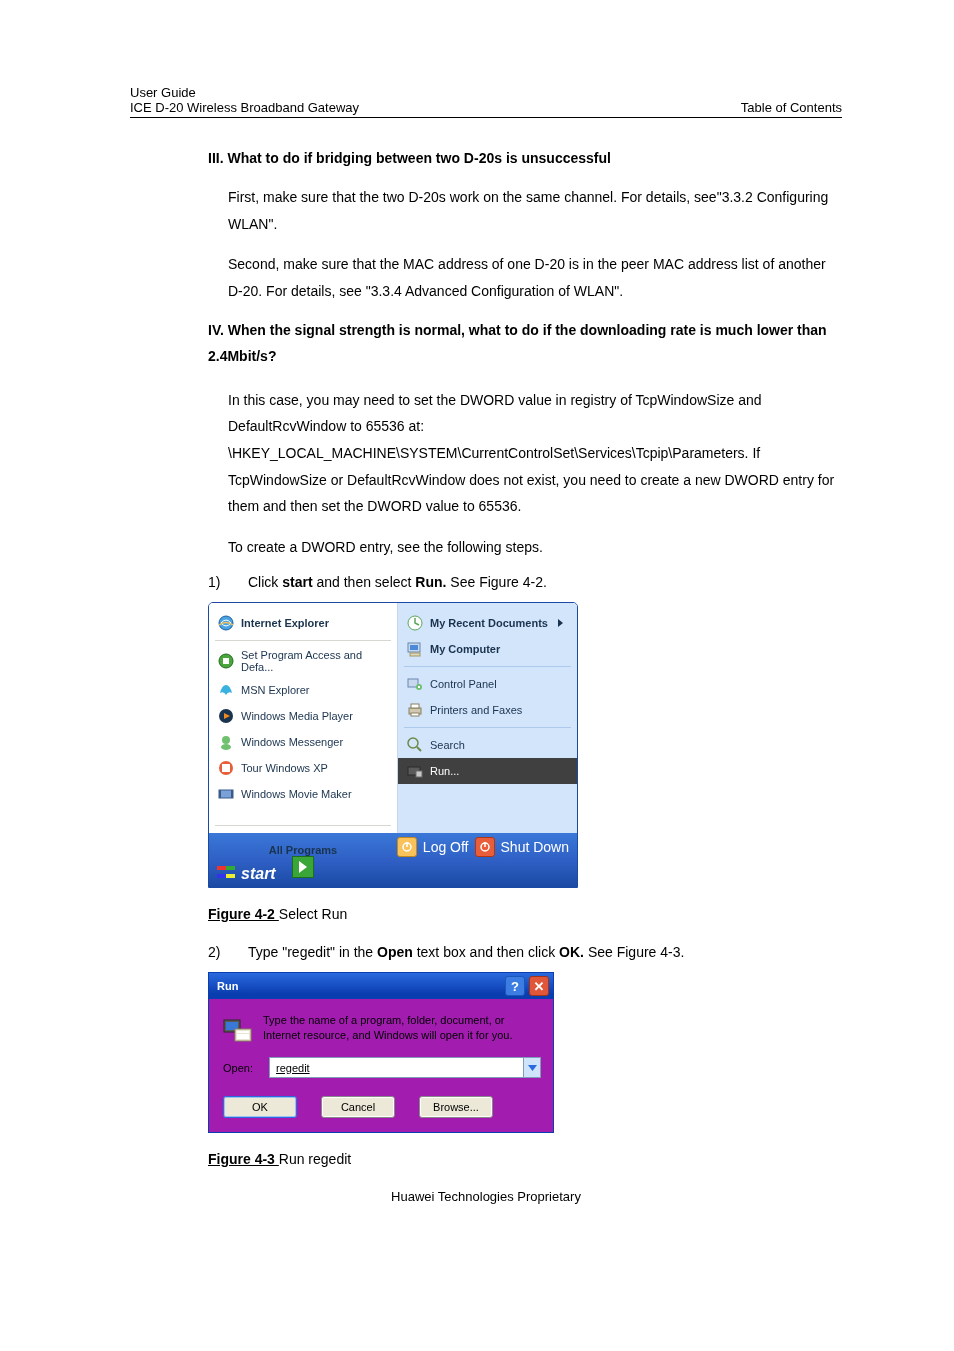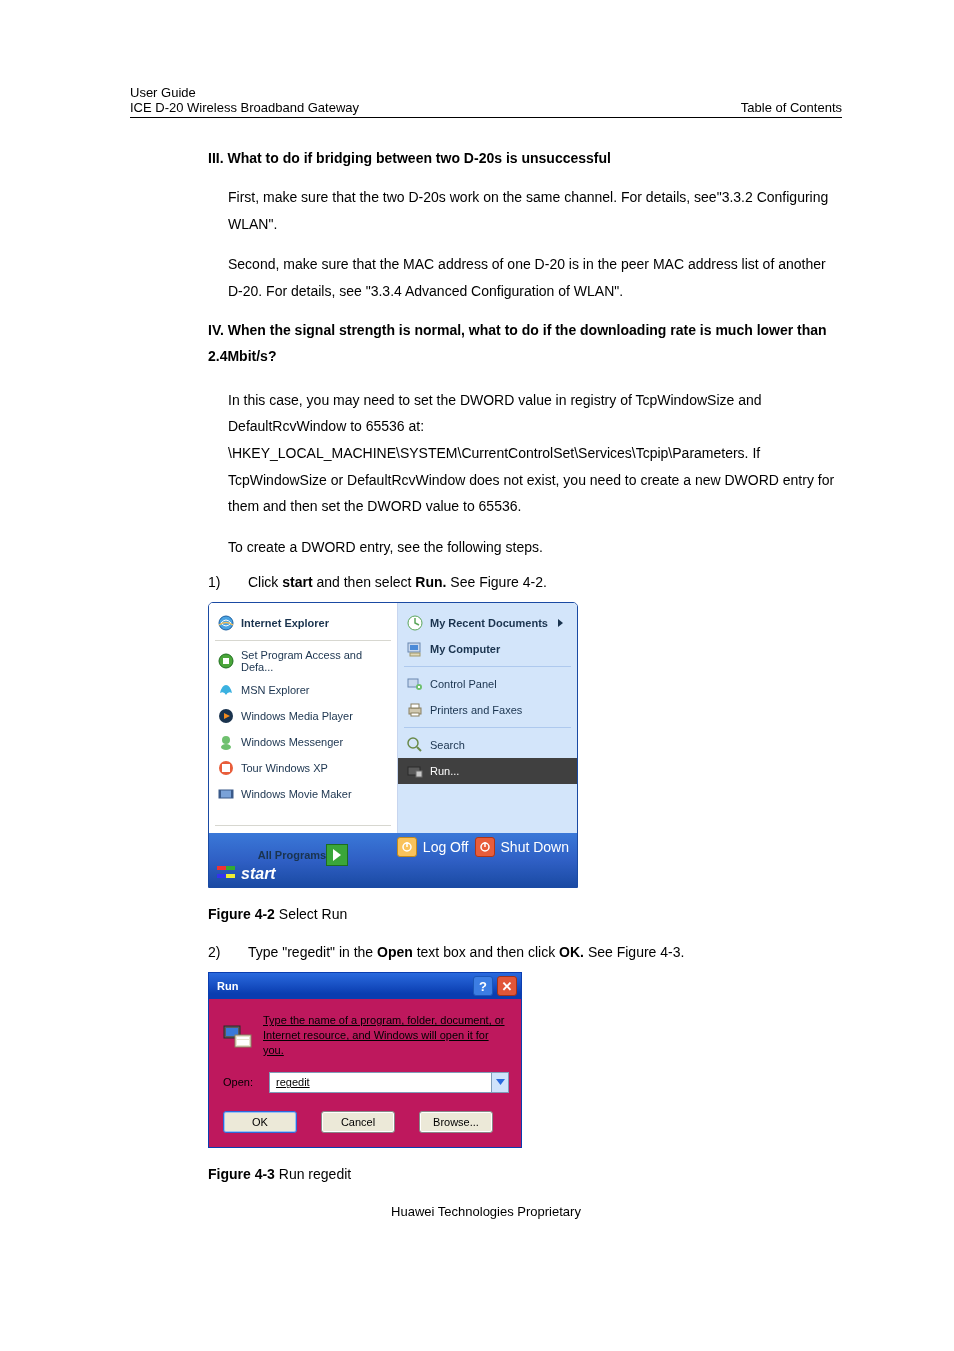--- a/index.html
+++ b/index.html
@@ -59,21 +59,21 @@
   .list-text {
     flex: 1;
   }
   .figure-container {
     margin: 8px 0 18px 78px;
   }
   .figure-caption {
     font-size: 14px;
     margin: 14px 0 22px 78px;
   }
-  .figure-caption b { font-weight: bold; }
+  .figure-caption b { font-weight: bold; text-decoration: underline; }
   .footer {
     text-align: center;
     font-size: 13px;
     margin-top: 18px;
   }
   .footer-pn {
     text-align: center;
     font-size: 13px;
     margin-top: 12px;
   }
@@ -132,20 +132,21 @@
     flex-shrink: 0;
   }
   .sm-icon svg { width: 18px; height: 18px; }
   .sm-allprogs {
     display: flex;
     align-items: center;
     justify-content: center;
     padding: 14px 0 10px;
     font-weight: bold;
     color: #1a334e;
+    flex-direction: column;
   }
   .sm-allprogs-arrow {
     width: 22px; height: 22px;
     background: #3aa63a;
     border: 1px solid #1d6f1d;
     display: inline-flex; align-items: center; justify-content: center;
   }
   .sm-bottom {
     background: linear-gradient(#3a78d8, #2f5fc4);
     display: flex;
@@ -197,23 +198,23 @@
   .tri-right-w {
     width: 0; height: 0;
     border-top: 6px solid transparent;
     border-bottom: 6px solid transparent;
     border-left: 8px solid #fff;
     display: inline-block;
   }
 
   
   .rundlg {
-    width: 314px;
+    width: 346px;
     border: 1px solid #0a3db0;
-    background: #be185d;
+    background: #a21caf;
     font-family: Tahoma, Arial, sans-serif;
     font-size: 11px;
   }
   .rundlg-title {
     background: linear-gradient(#2a6ade, #0a3db0 80%);
     color: #fff;
     display: flex;
     align-items: center;
     padding: 4px 4px 4px 8px;
     font-weight: bold;
@@ -230,23 +231,22 @@
     font-size: 13px;
   }
   .rundlg-help { background: #3c7de3; border: 1px solid #1b56b8; }
   .rundlg-close { background: #e15638; border: 1px solid #a2321a; }
   .rundlg-body {
     padding: 14px 12px 14px 14px;
   }
   .rundlg-toprow {
     display: flex;
     gap: 10px;
-    align-items: center;
+    align-items: flex-end;
     margin-bottom: 14px;
-    text-decoration: underline;
   }
   .rundlg-icon {
     width: 30px; height: 26px;
     display: inline-flex; align-items: center; justify-content: center;
     flex-shrink: 0;
   }
   .rundlg-desc {
     font-size: 11px;
     line-height: 1.35;
     color: #000;

